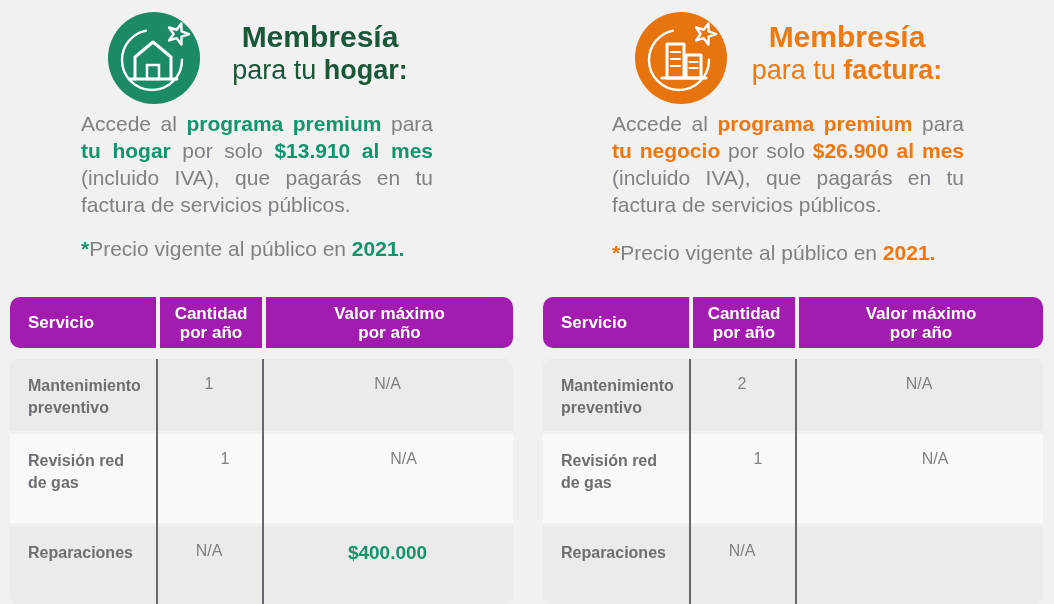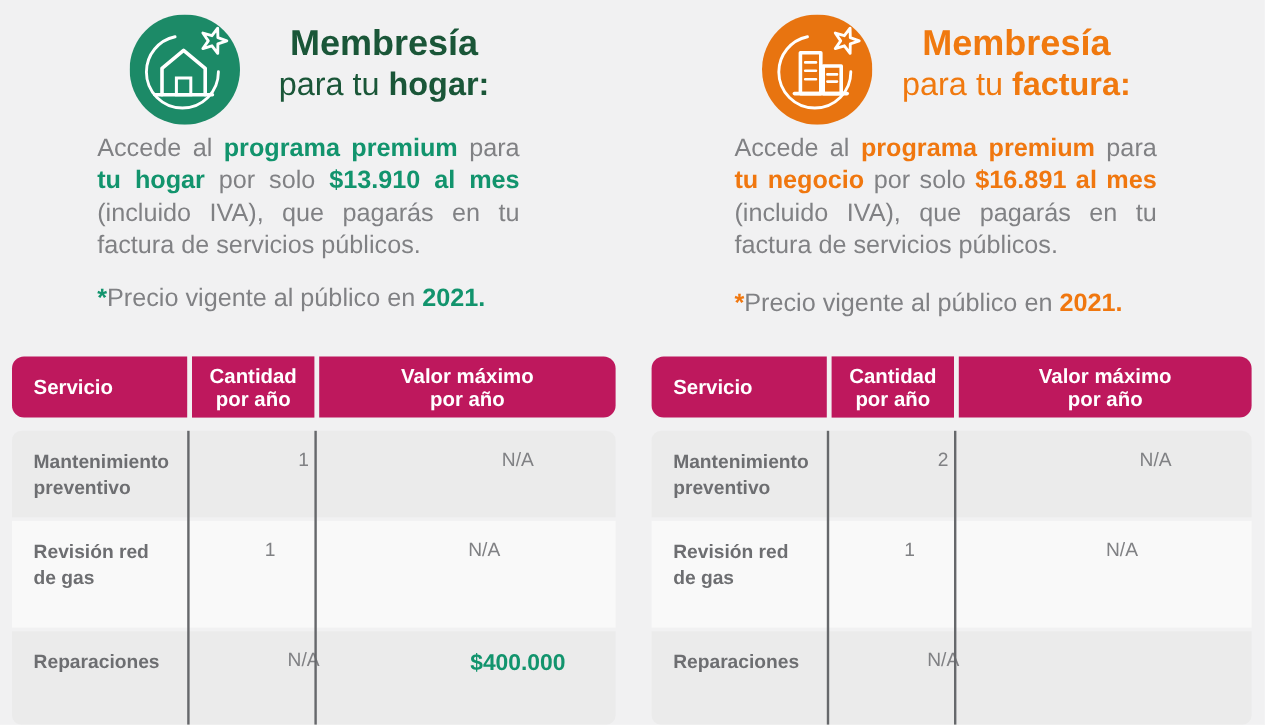--- a/index.html
+++ b/index.html
@@ -35,35 +35,35 @@
     font-size: 21px; color: #808184;
   }
   .col-right .price-note { left: 85px; top: 237px; }
 
   
   .plan-table { position: absolute; top: 293px; left: 10px; width: 503px; }
   .col-right .plan-table { left: 16px; width: 500px; }
 
   .thead { display: flex; gap: 4px; height: 51px; }
   .th {
-    background: #be185d; color: #FFFFFF; font-weight: 700; font-size: 17px; line-height: 19px;
+    background: #a21caf; color: #FFFFFF; font-weight: 700; font-size: 17px; line-height: 19px;
     display: flex; flex-direction: column; justify-content: center; align-items: center;
     box-sizing: border-box; text-align: center;
   }
   .th1 { width: 146px; border-radius: 10px 0 0 10px; align-items: flex-start; padding-left: 18px; text-align: left; }
   .th2 { width: 102px; }
   .th3 { flex: 1; border-radius: 0 10px 10px 0; }
 
   .tbody { position: relative; margin-top: 11px; }
   .trow { display: flex; box-sizing: border-box; }
   .trow + .trow { margin-top: 3px; }
   .trow:nth-child(1) { height: 72px; border-radius: 8px 8px 0 0; }
   .trow:nth-child(2) { height: 89px; }
   .trow:nth-child(3) { height: 78px; border-radius: 0 0 8px 8px; }
-  .row-gray  { background: #EBEBEB; gap: 44px; }
+  .row-gray  { background: #EBEBEB; }
   .row-light { background: #F9F9F9; gap: 16px; }
 
   .td { box-sizing: border-box; padding-top: 16px; font-size: 16px; color: #808184; }
   .td1 { width: 146px; padding-left: 18px; padding-right: 14px; font-weight: 700; color: #6D6E71; font-size: 16px; line-height: 22px; }
   .td2 { width: 106px; text-align: center; }
   .td3 { flex: 1; text-align: center; }
   .value-strong { font-weight: 700; font-size: 19px; color: var(--accent); }
 
   .vline { position: absolute; top: 0; bottom: 0; width: 2px; background: #66686B; }
   .vline1 { left: 146px; }
@@ -137,21 +137,21 @@
         <rect x="51" y="43" width="15" height="23" fill="none" stroke="#FFFFFF" stroke-width="3" stroke-linejoin="round"></rect>
         <path d="M36 40 H45 M36 47 H45 M36 54 H45 M54.5 50 H62.5 M54.5 56 H62.5" stroke="#FFFFFF" stroke-width="2.2" stroke-linecap="round"></path>
         <path d="M27 66 H71" fill="none" stroke="#FFFFFF" stroke-width="3" stroke-linecap="round"></path>
         <polygon points="0,-11 2.6,-3.6 10.5,-3.4 4.2,1.4 6.5,8.9 0,4.4 -6.5,8.9 -4.2,1.4 -10.5,-3.4 -2.6,-3.6" transform="translate(70,22) rotate(18)" fill="#E87410" stroke="#FFFFFF" stroke-width="2.4" stroke-linejoin="round"></polygon>
       </svg>
     </div>
     <div class="plan-title">
       <div class="title-line1">Membresía</div>
       <div class="title-line2"><span>para tu </span><strong>factura:</strong></div>
     </div>
-    <p class="plan-desc"><span>Accede al </span><strong>programa premium</strong><span> para </span><strong>tu negocio</strong><span> por solo </span><strong>$16.891 al mes</strong><span> (incluido IVA), que pagarás en tu factura de servicios públicos.</span></p>
+    <p class="plan-desc"><span>Accede al </span><strong>programa premium</strong><span> para </span><strong>tu negocio</strong><span> por solo </span><strong>$26.900 al mes</strong><span> (incluido IVA), que pagarás en tu factura de servicios públicos.</span></p>
     <p class="price-note"><strong>*</strong><span>Precio vigente al público en </span><strong>2021.</strong></p>
 
     <div class="plan-table">
       <div class="thead">
         <div class="th th1">
             <span>Servicio</span>
           </div>
         <div class="th th2">
             <span>Cantidad</span>
             <span>por año</span>

